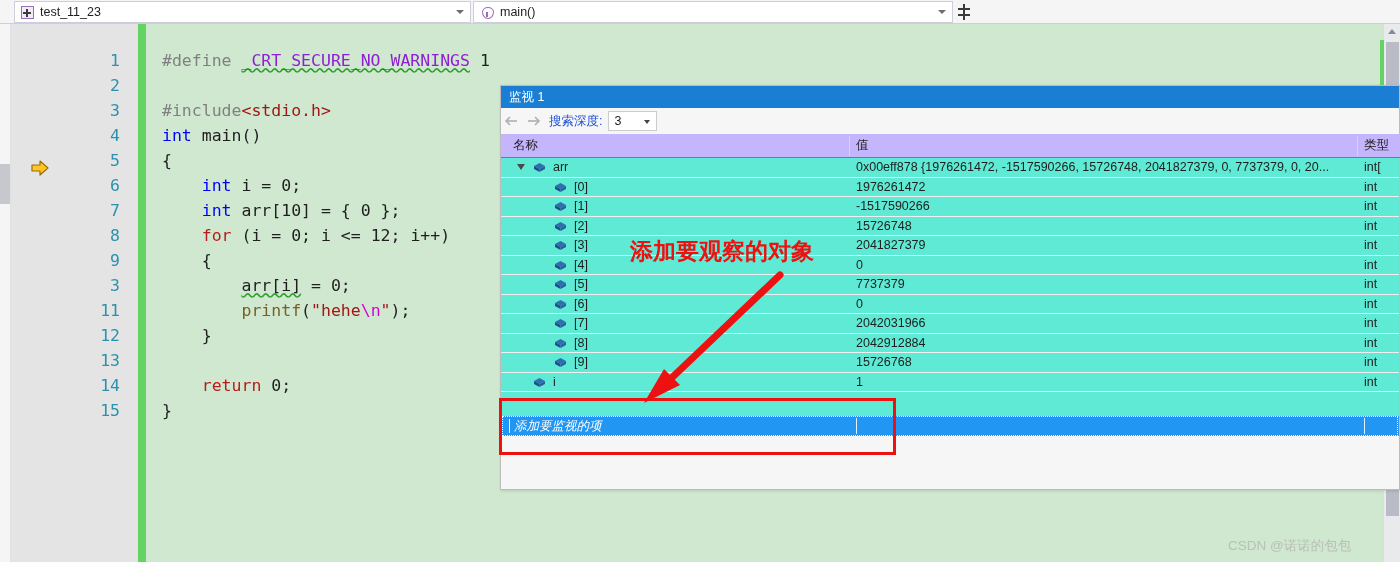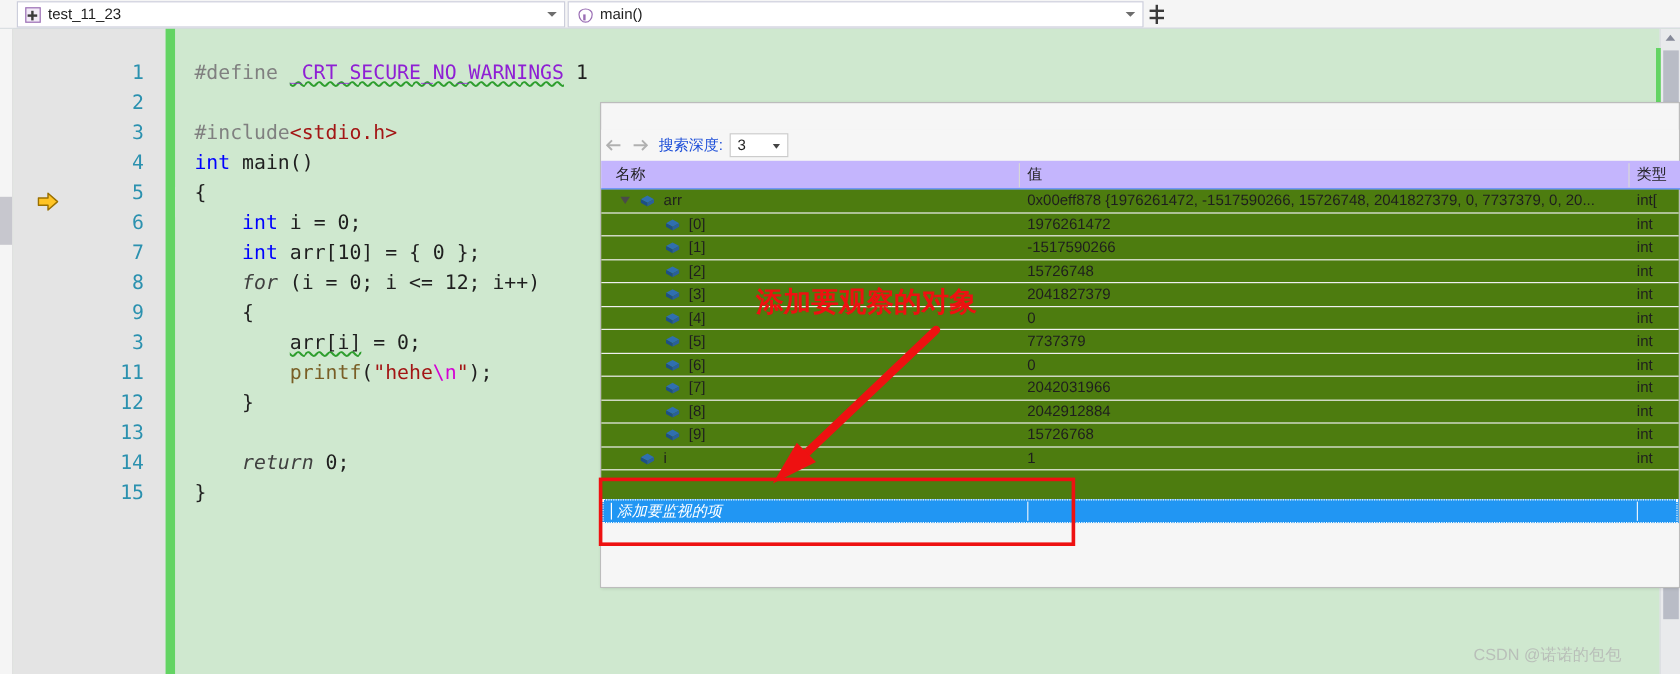--- a/index.html
+++ b/index.html
@@ -136,21 +136,21 @@
     background: rgba(255,255,255,0.45);
     border-top: 1px solid #d9e8d9;
     border-bottom: 1px solid #d9e8d9;
     box-sizing: border-box;
   }
   .exec-arrow {
     position: absolute; left: 31px; top: 136px;
     width: 18px; height: 16px;
   }
   .kw-blue { color: #0000ff; }
-  .kw-purple { color: #404040; font-style: italic; }
+  .kw-purple { color: #b91c1c; }
   .pp-gray { color: #808080; }
   .macro-purple { color: #8f1fd4; }
   .str-red { color: #a31515; }
   .esc-pink { color: #d400d4; }
   .fn-olive { color: #795e26; }
   .plain { color: #1f1f1f; }
   .squiggle {
     text-decoration: underline wavy #2e9e2e;
     text-decoration-skip-ink: none;
   }
@@ -257,21 +257,21 @@
     position:absolute; left:0; top:48px; width:1038px; height:24px;
     background:#c4b5fd; border-bottom:1px solid #3b82f6;
     box-sizing:border-box;
   }
   .col-name { position:absolute; left:12px; top:3px; font-size:12.5px; color:#1e1e1e;}
   .col-val  { position:absolute; left:355px; top:3px; font-size:12.5px; color:#1e1e1e;}
   .col-type { position:absolute; left:863px; top:3px; font-size:12.5px; color:#1e1e1e;}
   .colsep1 { position:absolute; left:348px; top:2px; width:1px; height:20px; background:#d7d7d7;}
   .colsep2 { position:absolute; left:856px; top:2px; width:1px; height:20px; background:#d7d7d7;}
 
-  .rows { position:absolute; left:0; top:72px; width:898px; height:258px; background:#4d7c0f; overflow:hidden;}
+  .rows { position:absolute; left:0; top:72px; width:898px; height:258px; background:#5eead4; overflow:hidden;}
   .wrow {
     position:absolute; left:0; width:898px; height:19.5px;
     border-bottom: 1px solid #efefef;
     box-sizing: border-box;
   }
   .wrow .nm {
     position:absolute; left:0; top:0; height:19px; line-height:19px;
     font-size:12.5px; color:#1e1e1e;
   }
   .wrow .vl {
@@ -453,20 +453,23 @@
     <div class="ed-scroll">
       <div class="grn"></div>
       <div class="up"></div>
       <div class="bar"></div>
       <div class="bar2"></div>
     </div>
   </div>
 
   <div class="watch">
 
+    <div class="watch-title">
+      <span class="lbl">监视 1</span>
+    </div>
 
     <div class="watch-toolbar">
 
       <div class="nav-arrow">
         <svg viewBox="0 0 22 20" width="22" height="20">
           <line x1="16" y1="10" x2="5" y2="10" stroke="#b0b0b0" stroke-width="1.6"></line>
           <polyline points="9,6 5,10 9,14" fill="none" stroke="#b0b0b0" stroke-width="1.6"></polyline>
         </svg>
       </div>
       <div class="nav-arrow">

